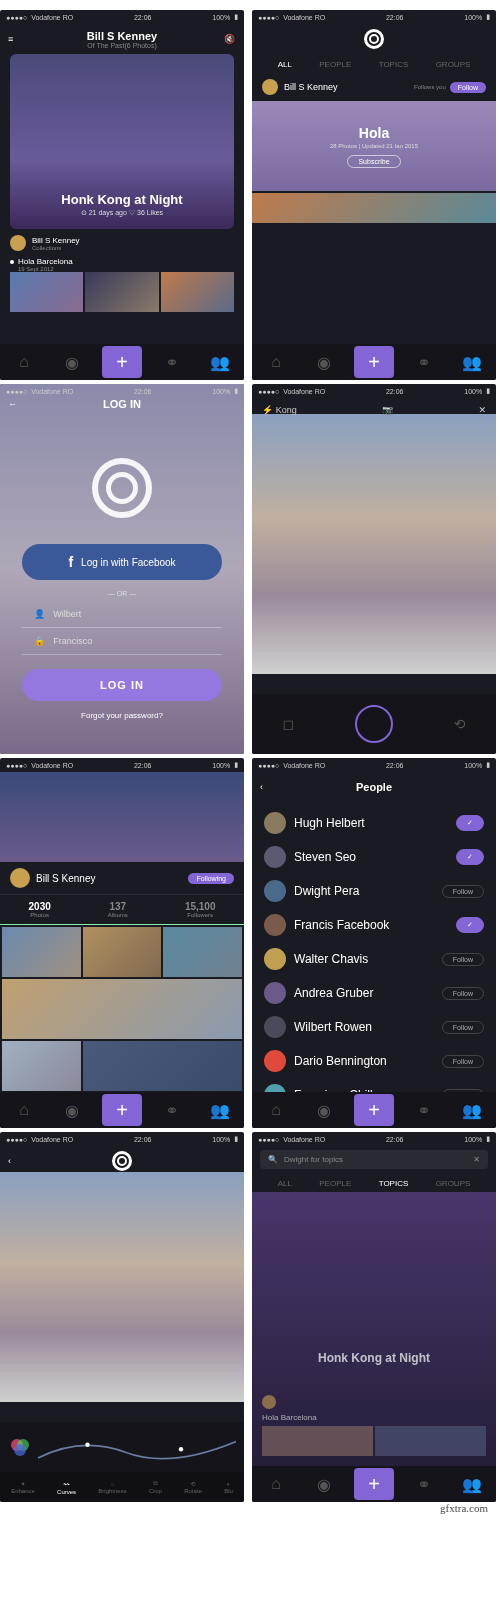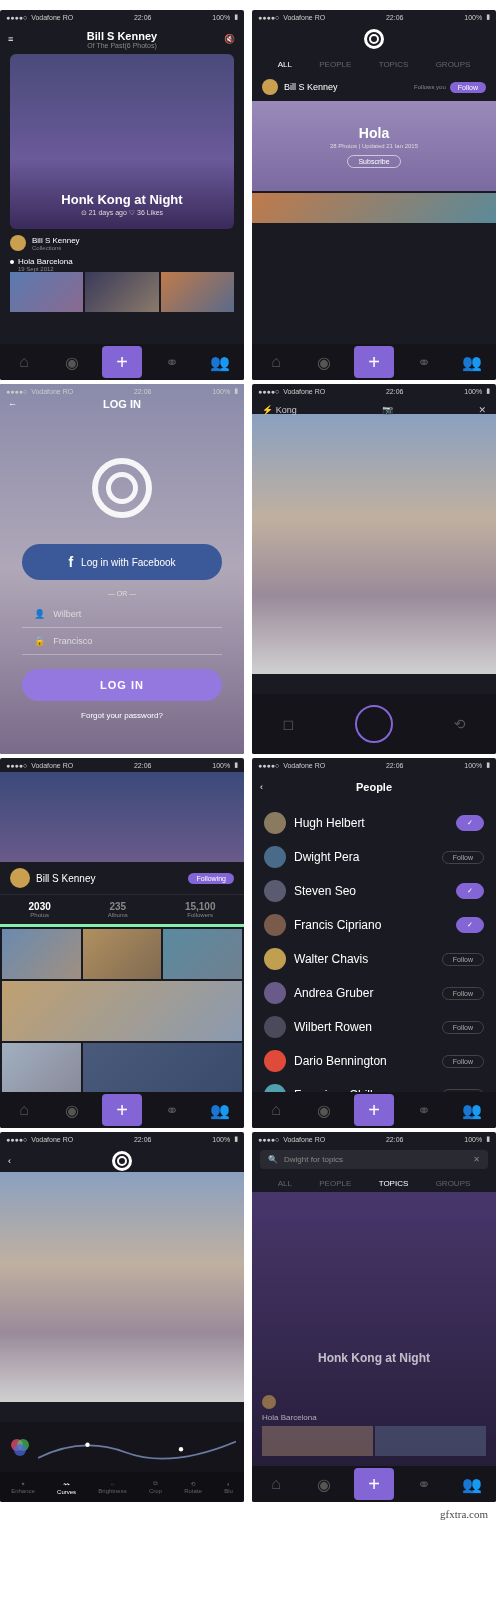--- a/index.html
+++ b/index.html
@@ -52,21 +52,21 @@
 .forgot{font-size:8px;color:#fff;margin-top:10px}
 
 .cam-img{position:absolute;top:30px;left:0;right:0;height:260px;background:linear-gradient(180deg,#8aa0c0 0%,#c0b0a0 40%,#9a8a9a 70%,#d0d0d0 100%)}
 .cam-bar{position:absolute;bottom:0;left:0;right:0;height:60px;background:#14141a;display:flex;align-items:center;justify-content:space-around}
 .shutter{width:38px;height:38px;border:2px solid #8365d6;border-radius:50%}
 .cam-icon{color:#555;font-size:14px}
 .cam-header{position:absolute;top:14px;left:0;right:0;height:24px;display:flex;justify-content:space-between;align-items:center;padding:0 10px;z-index:2;font-size:9px;color:#ccc}
 
 .cover{height:90px;background:linear-gradient(180deg,#3a4a7a,#6a5a8a)}
 .prof-row{display:flex;align-items:center;justify-content:space-between;padding:6px 10px}
-.stats{display:flex;justify-content:space-around;padding:6px 0;border-top:1px solid #2a2a32;border-bottom:3px solid #86efac}
+.stats{display:flex;justify-content:space-around;padding:6px 0;border-top:1px solid #2a2a32;border-bottom:1px solid #86efac}
 .stat{text-align:center}
 .stat-num{font-size:10px;font-weight:600;color:#fff}
 .stat-lbl{font-size:6px;color:#888}
 .pgrid{display:grid;grid-template-columns:1fr 1fr 1fr;gap:2px;padding:2px}
 .pg{height:50px;background:linear-gradient(135deg,#6a8ab0,#a09080)}
 .pg.wide{grid-column:span 2}
 
 .people-list{padding:4px 0}
 .person{display:flex;align-items:center;justify-content:space-between;padding:6px 12px}
 .person .left{display:flex;align-items:center;gap:8px}
@@ -78,21 +78,21 @@
 .edit-img{position:absolute;top:40px;left:0;right:0;height:230px;background:linear-gradient(180deg,#8aa0c0 0%,#c0b0a0 40%,#9a8a9a 70%,#d0d0d0 100%)}
 .curve-area{position:absolute;bottom:30px;left:0;right:0;height:50px;background:#14141a;display:flex;align-items:center;padding:0 8px;gap:6px}
 .venn{width:24px;height:24px;position:relative}
 .curve-svg{flex:1}
 .edit-tabs{position:absolute;bottom:0;left:0;right:0;height:30px;background:#0f0f14;display:flex;align-items:center;justify-content:space-around;font-size:6px;color:#666}
 .edit-tabs .et{display:flex;flex-direction:column;align-items:center;gap:1px}
 .edit-tabs .et.active{color:#fff}
 
 .searchbar{margin:4px 8px;background:#2a2a32;border-radius:4px;padding:5px 8px;display:flex;align-items:center;gap:6px;font-size:8px;color:#888}
 .blur-overlay{position:absolute;top:60px;left:0;right:0;bottom:36px;background:linear-gradient(180deg,rgba(80,60,120,.85),rgba(40,30,60,.9));filter:blur(0);display:flex;flex-direction:column;justify-content:flex-end;padding:10px}
-.watermark{width:500px;text-align:right;padding:6px 12px;font-size:11px;color:#4a4a4a;font-family:Georgia,serif}
+.watermark{width:500px;text-align:right;padding:0 12px;font-size:11px;color:#4a4a4a;font-family:Georgia,serif}
 </style>
 </head>
 <body>
 
 <div class="grid">
 
 <div class="screen">
   <div class="statusbar">
     <div class="sb-left">
           <span>●●●●○</span>
@@ -271,21 +271,21 @@
           <span style="font-size:10px">Bill S Kenney</span>
         </div>
     <span class="follow-btn">Following</span>
   </div>
   <div class="stats">
     <div class="stat">
           <div class="stat-num">2030</div>
           <div class="stat-lbl">Photos</div>
         </div>
     <div class="stat">
-          <div class="stat-num" style="color:#888">235</div>
+          <div class="stat-num" style="color:#888">137</div>
           <div class="stat-lbl">Albums</div>
         </div>
     <div class="stat">
           <div class="stat-num" style="color:#888">15,100</div>
           <div class="stat-lbl">Followers</div>
         </div>
   </div>
   <div class="pgrid">
     <div class="pg"></div>
     <div class="pg" style="background:linear-gradient(135deg,#b09060,#806a50)"></div>
@@ -322,36 +322,36 @@
   <div class="people-list" id="people-list">
         <div class="person">
           <div class="left">
             <div class="pav" style="background:#8a7a60"></div>
             <span class="pname">Hugh Helbert</span>
           </div>
           <span class="fbtn on">✓</span>
         </div>
         <div class="person">
           <div class="left">
+            <div class="pav" style="background:#5a5a70"></div>
+            <span class="pname">Steven Seo</span>
+          </div>
+          <span class="fbtn on">✓</span>
+        </div>
+        <div class="person">
+          <div class="left">
             <div class="pav" style="background:#4a6a8a"></div>
             <span class="pname">Dwight Pera</span>
           </div>
           <span class="fbtn ">Follow</span>
         </div>
         <div class="person">
           <div class="left">
-            <div class="pav" style="background:#5a5a70"></div>
-            <span class="pname">Steven Seo</span>
-          </div>
-          <span class="fbtn on">✓</span>
-        </div>
-        <div class="person">
-          <div class="left">
             <div class="pav" style="background:#7a5a4a"></div>
-            <span class="pname">Francis Cipriano</span>
+            <span class="pname">Francis Facebook</span>
           </div>
           <span class="fbtn on">✓</span>
         </div>
         <div class="person">
           <div class="left">
             <div class="pav" style="background:#c0a050"></div>
             <span class="pname">Walter Chavis</span>
           </div>
           <span class="fbtn ">Follow</span>
         </div>

